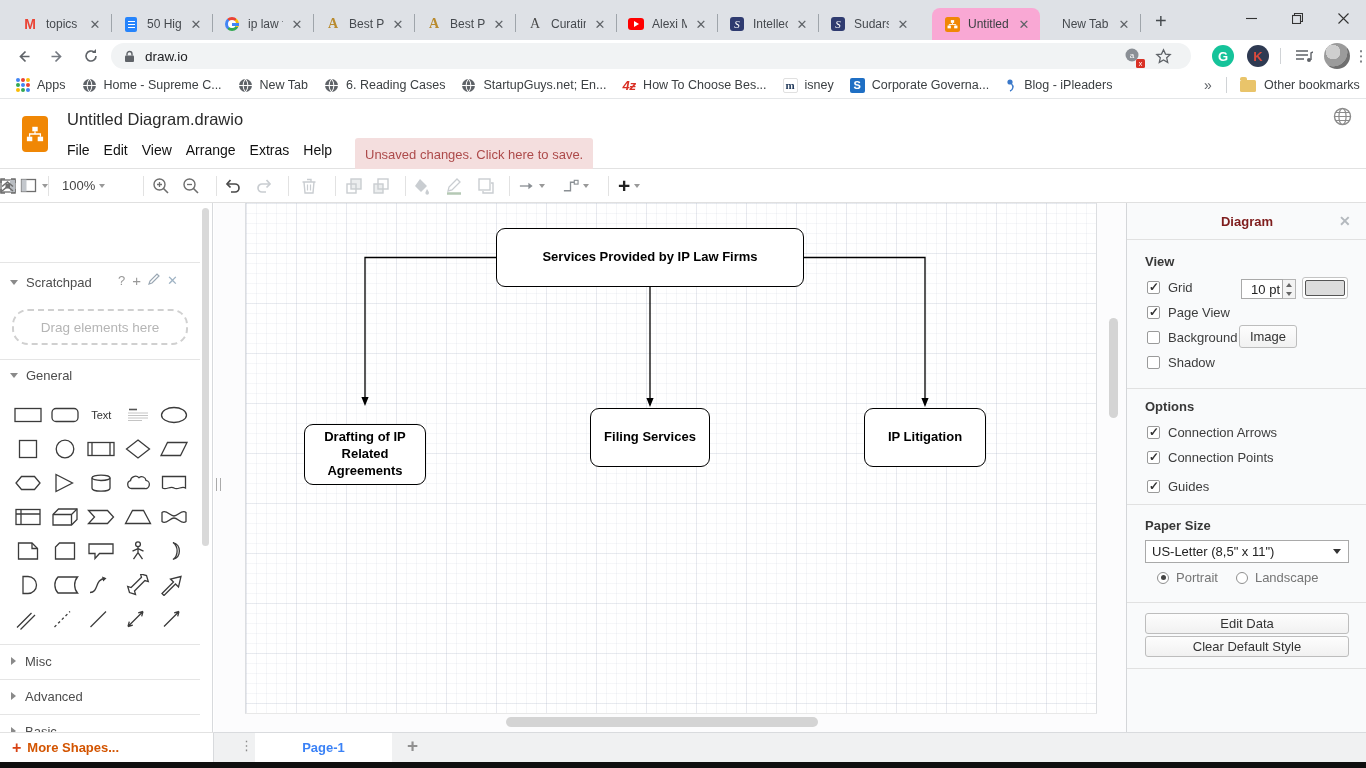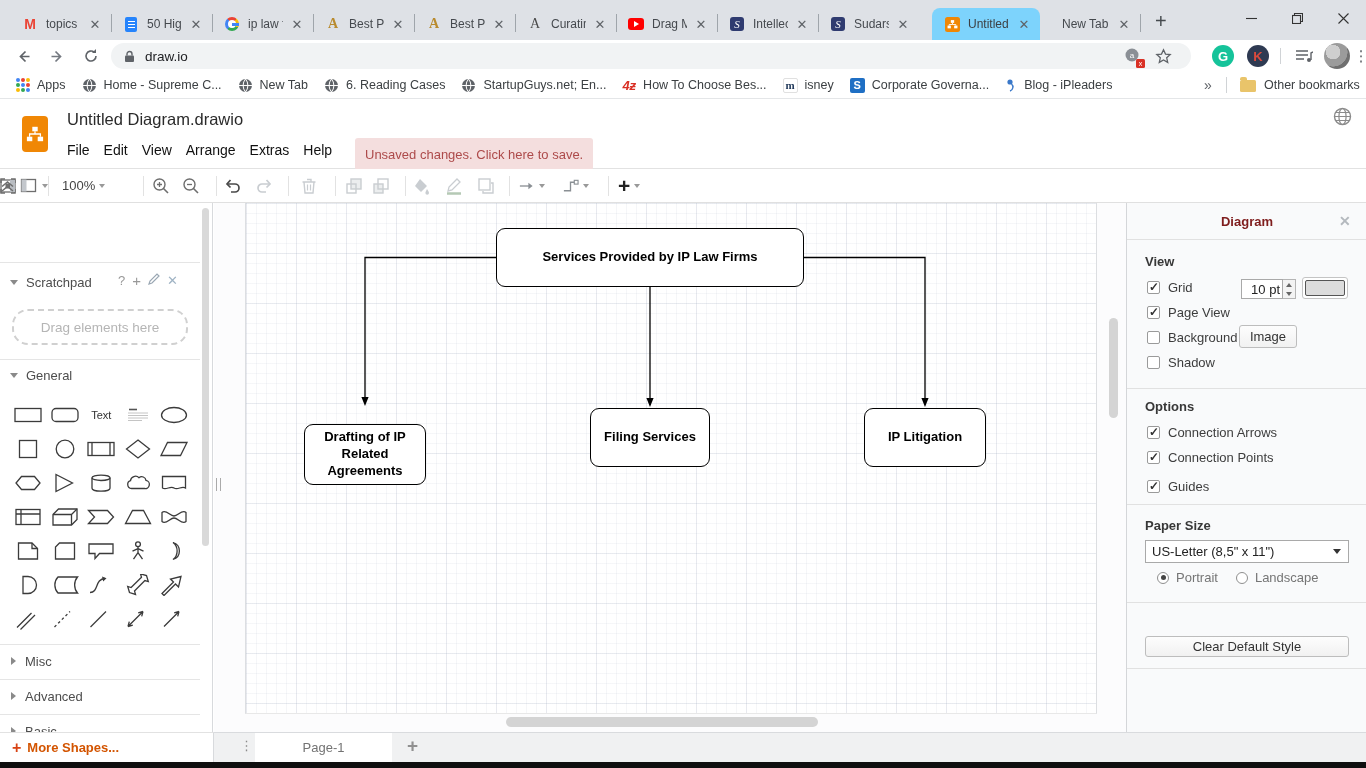--- a/index.html
+++ b/index.html
@@ -1,21 +1,21 @@
 <!DOCTYPE html>
 <html><head>
 <meta charset="utf-8">
 <style>
 *{margin:0;padding:0;box-sizing:border-box}
 body{font-family:"Liberation Sans",sans-serif;background:#fff}
 #screen{position:relative;width:1366px;height:768px;overflow:hidden;background:#fff}
 
 #tabstrip{position:absolute;left:0;top:0;width:1366px;height:40px;background:#dee1e6}
 .tab{position:absolute;top:8px;height:32px;display:flex;align-items:center;padding:0 8px 0 12px;color:#45494e;font-size:12px}
-.tab.active{background:#7dd3fc;border-radius:8px 8px 0 0;color:#3c4043}
+.tab.active{background:#f9a8d4;border-radius:8px 8px 0 0;color:#3c4043}
 .tab .title{flex:1;overflow:hidden;white-space:nowrap;margin:0 6px 0 8px}
 .tab .x{color:#5f6368;font-size:13px;width:16px;text-align:center}
 .tabsep{position:absolute;top:14px;width:1px;height:18px;background:#9fa5ab}
 .fav{width:16px;height:16px;display:inline-flex;align-items:center;justify-content:center;flex:none}
 .newtabbtn{position:absolute;top:10px;font-size:20px;color:#45494e;font-weight:400}
 .winbtn{position:absolute;top:0;width:46px;height:36px;display:flex;align-items:center;justify-content:center;color:#202124}
 
 #navbar{position:absolute;left:0;top:40px;width:1366px;height:32px;background:#fff}
 .navico{position:absolute;top:3px;width:26px;height:26px;display:flex;align-items:center;justify-content:center;color:#5f6368;font-size:17px}
 #omnibox{position:absolute;left:111px;top:3px;width:1080px;height:26px;border-radius:13px;background:#f1f3f4;display:flex;align-items:center}
@@ -99,21 +99,21 @@
 #paperselect .selcaret{width:0;height:0;border-left:4px solid transparent;border-right:4px solid transparent;border-top:5px solid #333;margin-right:7px}
 .radiorow{position:absolute;left:30px;top:52px;display:flex;align-items:center;color:#757575}
 .radio{width:12px;height:12px;border:1px solid #8f8f8f;border-radius:50%;background:#fff;position:relative;flex:none}
 .radio.sel:after{content:"";position:absolute;left:2.5px;top:2.5px;width:5px;height:5px;border-radius:50%;background:#444}
 .radiorow .lbl{margin:0 18px 0 7px}
 #editdata{position:absolute;left:18px;top:11px;width:204px;height:21px}
 #cleardefault{position:absolute;left:18px;top:34px;width:204px;height:21px}
 
 #footer{position:absolute;left:214px;top:732px;width:1152px;height:30px;background:#f0f1f2;border-top:1px solid #d9dbde}
 #pagedots{position:absolute;left:26px;top:5px;color:#8a8a8a;font-size:13px;letter-spacing:0}
-#pagetab{position:absolute;left:41px;top:0;width:137px;height:29px;background:#fff;display:flex;align-items:center;justify-content:center;color:#737373;font-weight:normal;font-size:13px}
+#pagetab{position:absolute;left:41px;top:0;width:137px;height:29px;background:#fff;display:flex;align-items:center;justify-content:center;color:#3b82f6;font-weight:bold;font-size:13px}
 #addpage{position:absolute;left:193px;top:2px;color:#909090;font-size:19px;font-weight:bold}
 #taskbar{position:absolute;left:0;top:762px;width:1366px;height:6px;background:#0f0f0f}
 
 .gico{position:relative;width:14px;height:14px;border-radius:50%;background:conic-gradient(from -40deg,#ea4335 0 22%,#fbbc05 22% 45%,#34a853 45% 72%,#4285f4 72% 100%)}
 .gico:after{content:"";position:absolute;left:3px;top:3px;width:8px;height:8px;border-radius:50%;background:#fff}
 .gico:before{content:"";position:absolute;right:0px;top:5.5px;width:7px;height:3px;background:#4285f4;z-index:2}
 .ytico{width:16px;height:12px;background:#f00;border-radius:3px;display:flex;align-items:center;justify-content:center}
 .ytico:after{content:"";border-left:5px solid #fff;border-top:3px solid transparent;border-bottom:3px solid transparent}
 .navyico{width:14px;height:14px;background:#2f3b70;border-radius:3px;color:#fff;font-family:"Liberation Serif",serif;font-style:italic;font-size:11px;display:flex;align-items:center;justify-content:center}
 .docsico{width:12px;height:15px;background:#2684fc;border-radius:2px;position:relative}
@@ -176,21 +176,21 @@
         <span class="fav">
           <span class="darkA">A</span>
         </span>
         <span class="title">Curatin</span>
         <span class="x">✕</span>
       </div>
       <div class="tab" style="left: 616px; width: 101px;">
         <span class="fav">
           <span class="ytico"></span>
         </span>
-        <span class="title">Drag M</span>
+        <span class="title">Alexi M</span>
         <span class="x">✕</span>
       </div>
       <div class="tab" style="left: 717px; width: 101px;">
         <span class="fav">
           <span class="navyico">S</span>
         </span>
         <span class="title">Intellec</span>
         <span class="x">✕</span>
       </div>
       <div class="tab" style="left: 818px; width: 101px;">
@@ -848,20 +848,21 @@
         </div>
         <div class="radiorow">
           <span class="radio sel"></span>
           <span class="lbl">Portrait</span>
           <span class="radio"></span>
           <span class="lbl">Landscape</span>
         </div>
       </div>
       <div class="paneldiv" style="top:399px"></div>
       <div style="position:absolute;left:0;top:399px;width:240px;height:66px">
+        <div id="editdata" class="pbtn">Edit Data</div>
         <div id="cleardefault" class="pbtn">Clear Default Style</div>
       </div>
       <div class="paneldiv" style="top:465px"></div>
     </div>
   </div>
 
   <div id="footer">
     <div id="pagedots">⋮</div>
     <div id="pagetab">Page-1</div>
     <div id="addpage">+</div>

